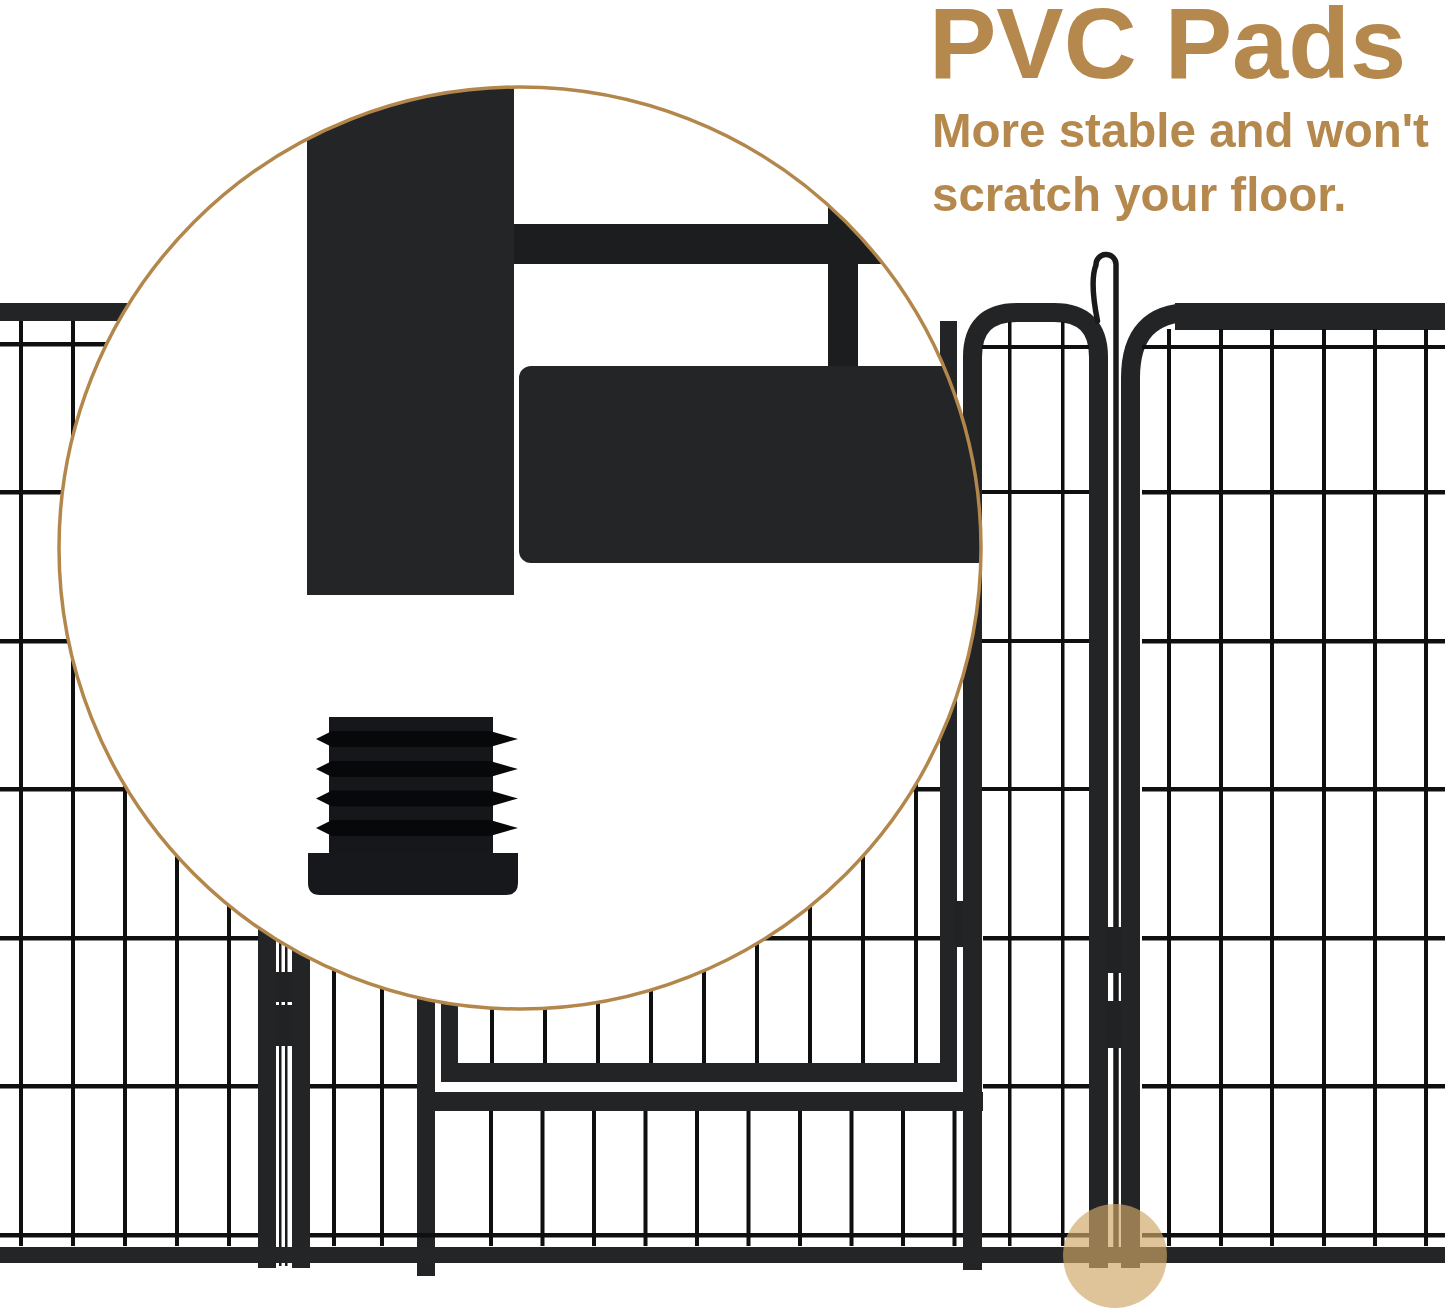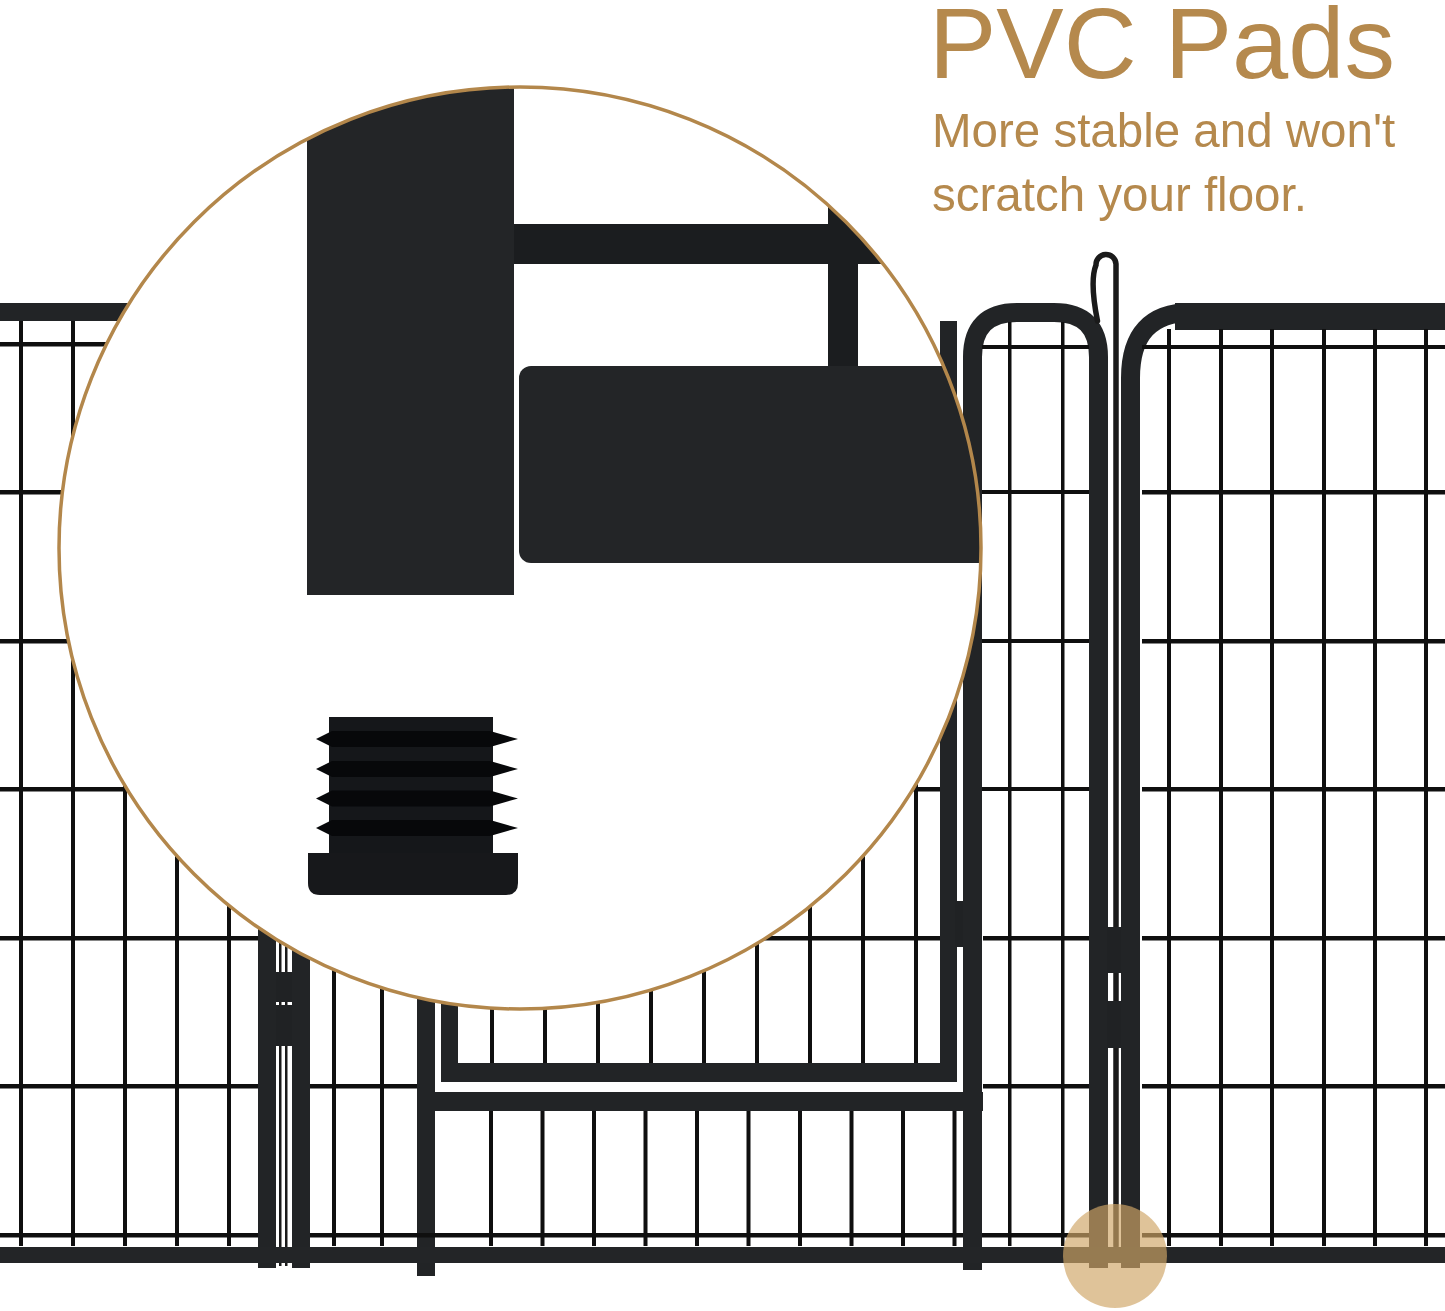--- a/index.html
+++ b/index.html
@@ -1,16 +1,16 @@
 <!DOCTYPE html>
 <html><head>
 <meta charset="utf-8">
 <style>
 html,body{margin:0;padding:0;background:#ffffff;}
-#stage{position:relative;width:1445px;height:1311px;background:#fde047;overflow:hidden;}
+#stage{position:relative;width:1445px;height:1311px;background:#fde047;overflow:hidden;font-weight:bold;}
 svg{display:block;}
 </style>
 </head>
 <body>
 <div id="stage">
 <svg width="1445" height="1311" viewBox="0 0 1445 1311" xmlns="http://www.w3.org/2000/svg" font-family="Liberation Sans, sans-serif">
 
   <rect x="0" y="0" width="1445" height="1311" fill="#ffffff"></rect>
 
   <g>

